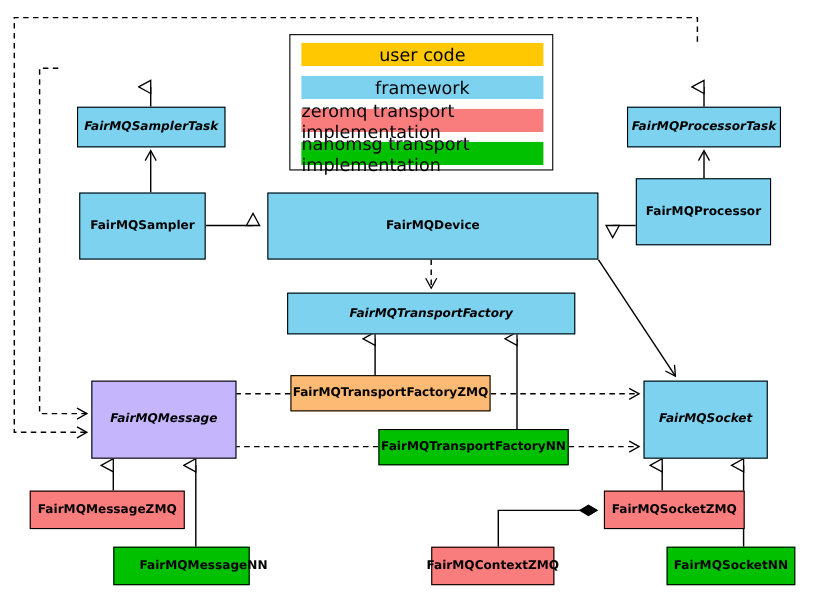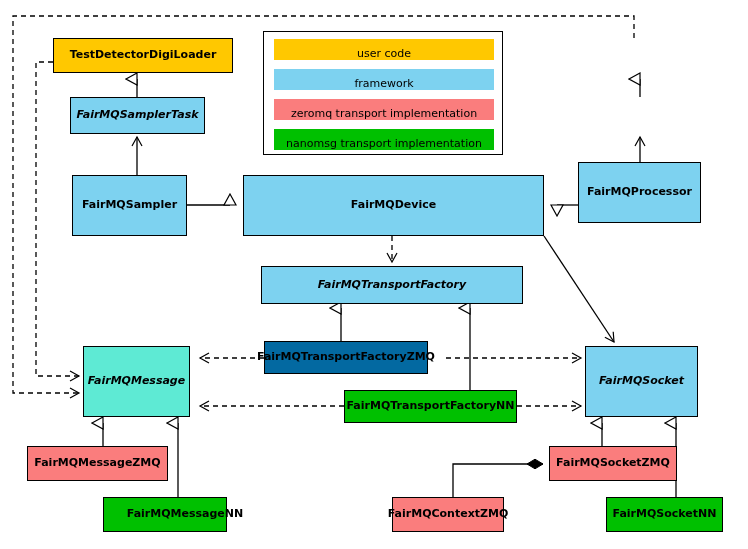--- a/index.html
+++ b/index.html
@@ -47,23 +47,23 @@
     background: #ffffff;
     box-sizing: border-box;
     z-index: 4;
   }
   .legend-item {
     position: absolute;
     left: 10px;
     width: 220px;
     height: 21px;
     display: flex;
-    align-items: flex-end;
+    align-items: center;
     justify-content: center;
-    font-size: 11px;
+    font-size: 16px;
     font-weight: normal;
     color: #000000;
     box-sizing: border-box;
   }
 </style>
 </head>
 <body>
 
 <div id="canvas">
 
@@ -134,45 +134,45 @@
       <span>framework</span>
     </div>
     <div class="legend-item" style="top:67px; background:#FA7D7D;">
       <span>zeromq transport implementation</span>
     </div>
     <div class="legend-item" style="top:97px; background:#00C000;">
       <span>nanomsg transport implementation</span>
     </div>
   </div>
 
-  <div class="node" style="left: 53px; top: 38px; width: 180px; height: 35px; background: rgb(255, 200, 0);">
-      <span>TestDetectorDigiLoader</span>
-    </div>
   <div class="node abstract" style="left: 70px; top: 97px; width: 135px; height: 37px; background: rgb(125, 210, 240);">
       <span>FairMQSamplerTask</span>
+    </div>
+  <div class="node abstract" style="left: 570px; top: 97px; width: 140px; height: 37px; background: rgb(125, 210, 240);">
+      <span>FairMQProcessorTask</span>
     </div>
   <div class="node" style="left: 72px; top: 175px; width: 115px; height: 61px; background: rgb(125, 210, 240);">
       <span>FairMQSampler</span>
     </div>
   <div class="node" style="left: 243px; top: 175px; width: 301px; height: 61px; background: rgb(125, 210, 240);">
       <span>FairMQDevice</span>
     </div>
   <div class="node" style="left: 578px; top: 162px; width: 123px; height: 61px; background: rgb(125, 210, 240);">
       <span>FairMQProcessor</span>
     </div>
   <div class="node abstract" style="left: 261px; top: 266px; width: 262px; height: 38px; background: rgb(125, 210, 240);">
       <span>FairMQTransportFactory</span>
     </div>
-  <div class="node" style="left: 264px; top: 341px; width: 164px; height: 33px; background: #0369a1;">
+  <div class="node" style="left: 264px; top: 341px; width: 182px; height: 33px; background: #fdba74;">
       <span>FairMQTransportFactoryZMQ</span>
     </div>
   <div class="node" style="left: 344px; top: 390px; width: 173px; height: 33px; background: rgb(0, 192, 0);">
       <span>FairMQTransportFactoryNN</span>
     </div>
-  <div class="node abstract" style="left: 83px; top: 346px; width: 107px; height: 71px; background: #5eead4;">
+  <div class="node abstract" style="left: 83px; top: 346px; width: 132px; height: 71px; background: #c4b5fd;">
       <span>FairMQMessage</span>
     </div>
   <div class="node abstract" style="left: 585px; top: 346px; width: 113px; height: 71px; background: rgb(125, 210, 240);">
       <span>FairMQSocket</span>
     </div>
   <div class="node" style="left: 27px; top: 446px; width: 141px; height: 35px; background: rgb(250, 125, 125); text-align: center;">
       <span>FairMQMessageZMQ</span>
     </div>
   <div class="node" style="left: 103px; top: 497px; width: 124px; height: 35px; background: rgb(0, 192, 0); padding-left: 40px;">
       <span>FairMQMessageNN</span>

